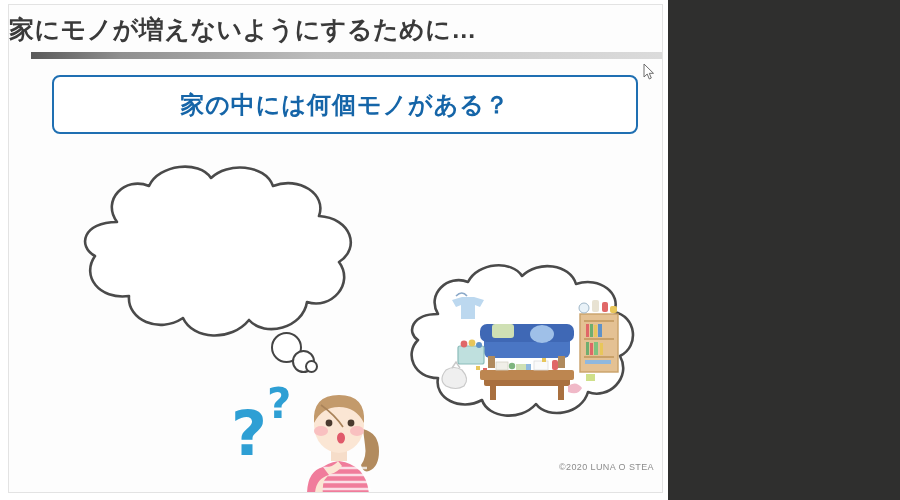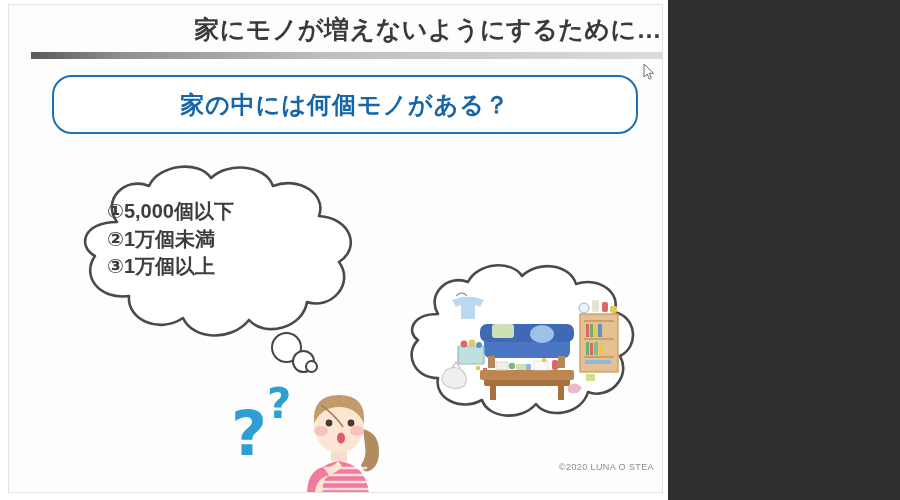--- a/index.html
+++ b/index.html
@@ -20,35 +20,35 @@
   #slide {
     position: absolute; left: 8px; top: 4px; width: 655px; height: 489px;
     background: #fdfdfd;
     border: 1px solid #e3e3e3;
     overflow: hidden;
   }
 
   
   #slide-title {
     position: absolute; left: 0; top: 8px; width: 100%;
-    text-align: right;
+    text-align: left;
     font-size: 25px; font-weight: bold; letter-spacing: 0.5px;
     color: #3a3a3a;
     white-space: nowrap;
   }
   #title-rule {
     position: absolute; left: 22px; top: 47px; width: 640px; height: 7px;
     background: linear-gradient(to right, #5a5a5a 0%, #8f8f8f 14%, #bdbdbd 45%, #d2d2d2 80%, #dcdcdc 100%);
   }
 
   
   #question-box {
     position: absolute; left: 43px; top: 70px; width: 586px; height: 59px;
     border: 2.5px solid #1f6fb2;
-    border-radius: 20px;
+    border-radius: 8px;
     background: #ffffff;
     display: flex; align-items: center; justify-content: center;
   }
   #question-text {
     font-size: 24px; font-weight: bold; color: #1565a8; letter-spacing: 1px;
     white-space: nowrap;
   }
 
   
   #answer-cloud { position: absolute; left: 50px; top: 155px; width: 320px; height: 185px; }
@@ -112,25 +112,20 @@
                    C 168 2, 206 4, 214 26
                    C 240 16, 268 34, 260 56
                    C 292 58, 302 88, 280 102
                    C 296 124, 272 150, 248 142
                    C 244 168, 206 178, 190 160
                    C 172 182, 134 180, 124 158
                    C 100 174, 68 160, 70 136
                    C 40 140, 22 116, 36 96
                    C 18 86, 24 62, 58 62 Z" fill="#ffffff" stroke="#4a4a4a" stroke-width="2.6" stroke-linejoin="round"></path>
         </svg>
-        <div id="answer-list">
-          <div class="answer-line">①5,000個以下</div>
-          <div class="answer-line">②1万個未満</div>
-          <div class="answer-line">③1万個以上</div>
-        </div>
       </div>
 
       <div class="bub" style="left:262px; top:327px; width:31px; height:31px;"></div>
       <div class="bub" style="left:283px; top:345px; width:23px; height:23px;"></div>
       <div class="bub" style="left:296px; top:355px; width:13px; height:13px;"></div>
 
       <div id="room-cloud">
         <svg width="245" height="165" viewBox="0 0 245 165">
           <path d="M46 56
                    C 34 36, 56 16, 76 24

